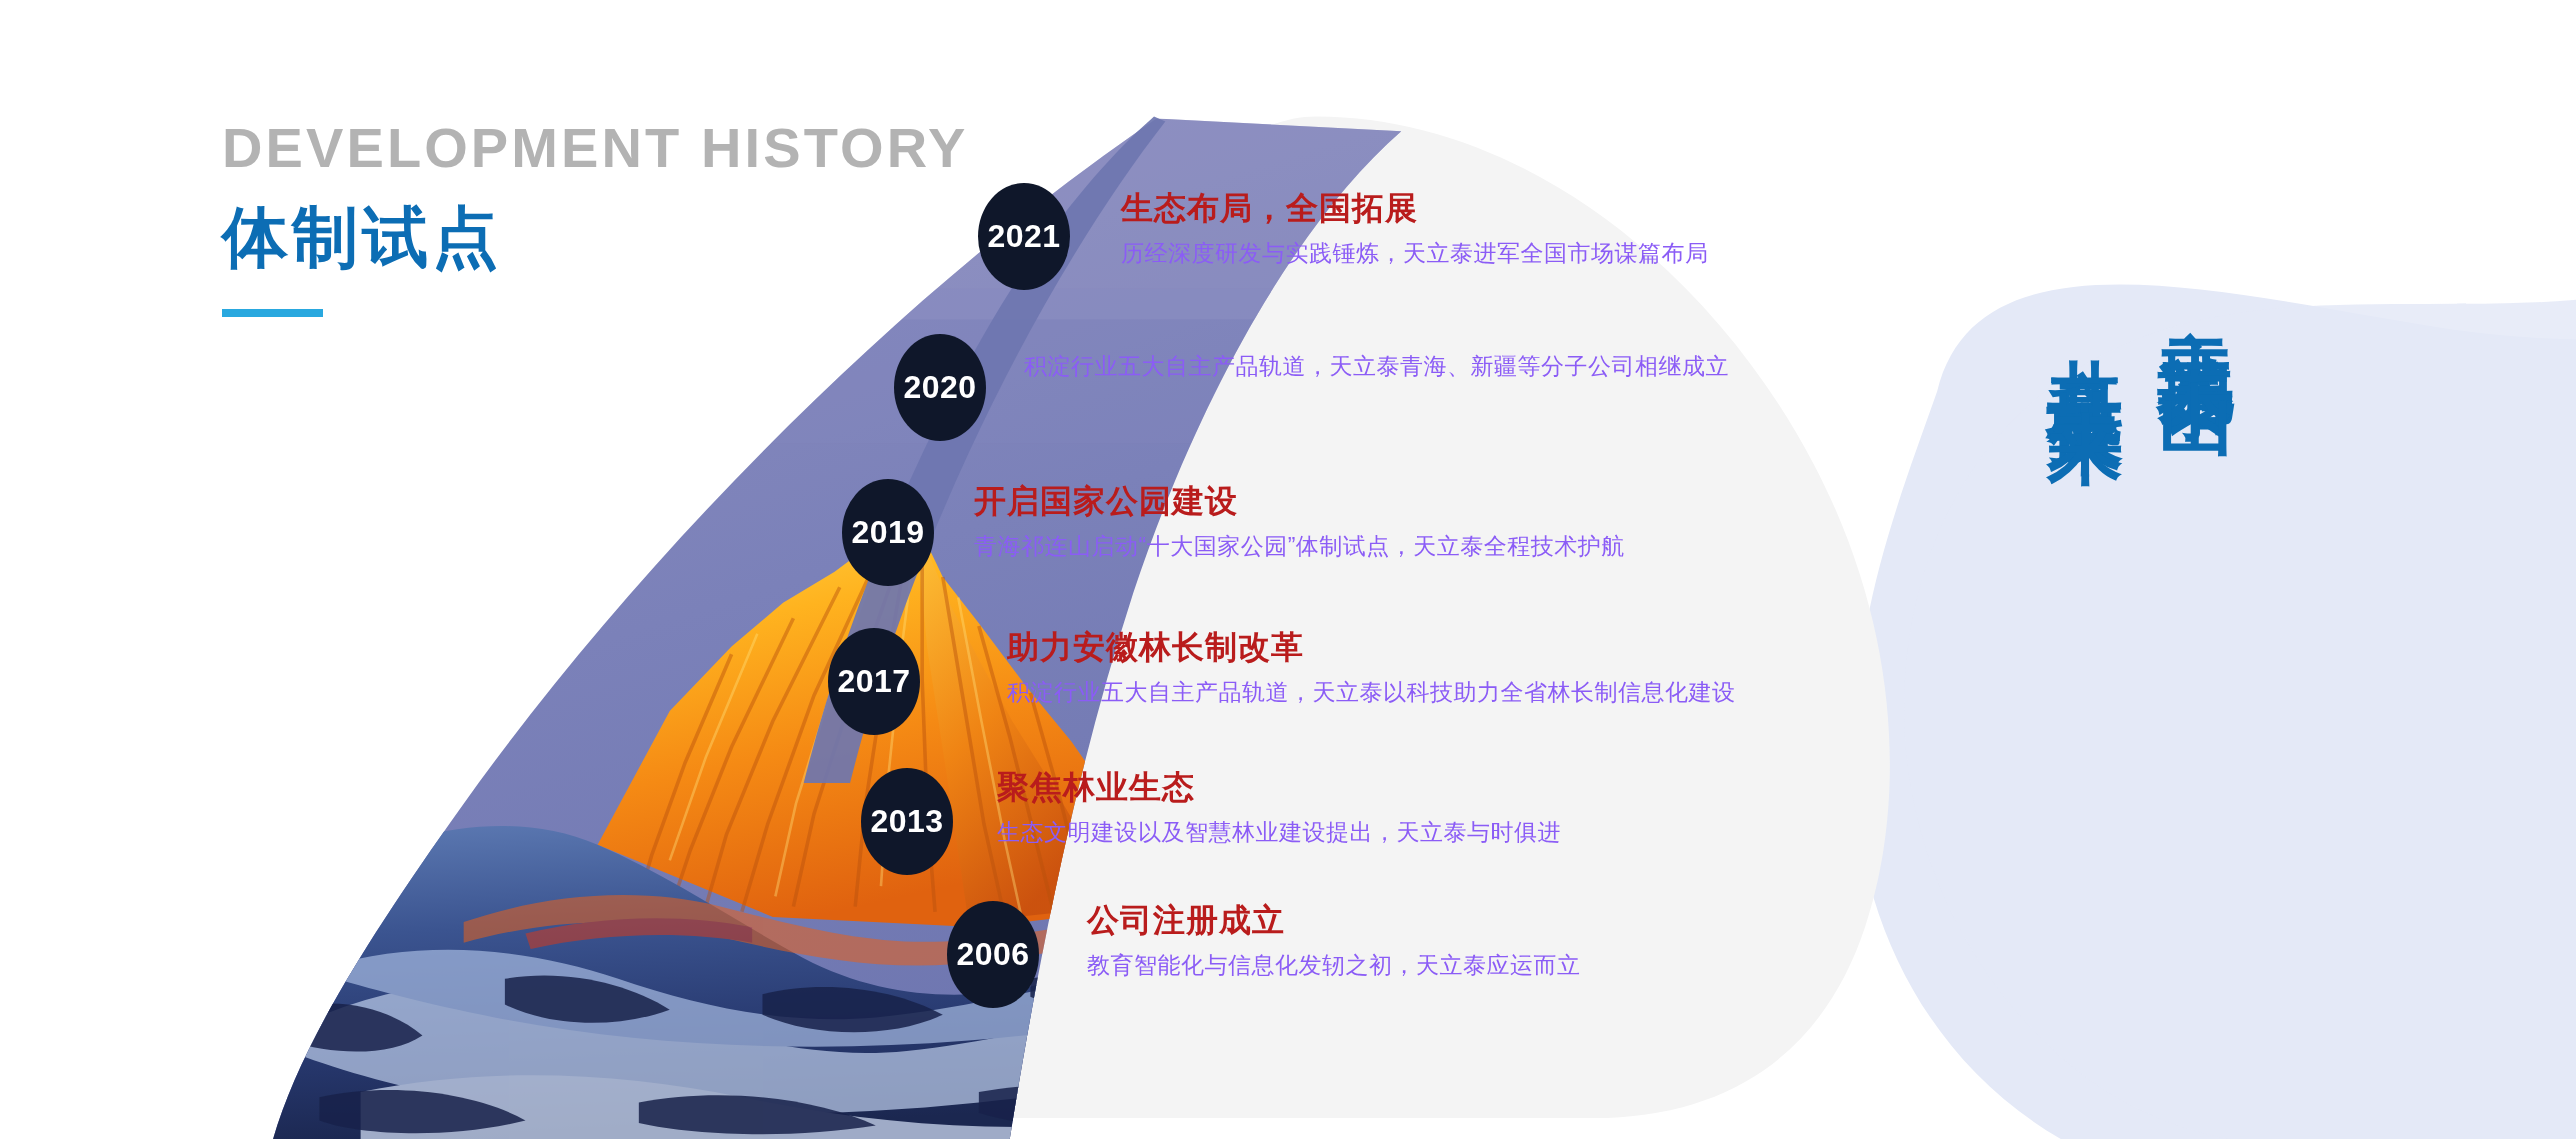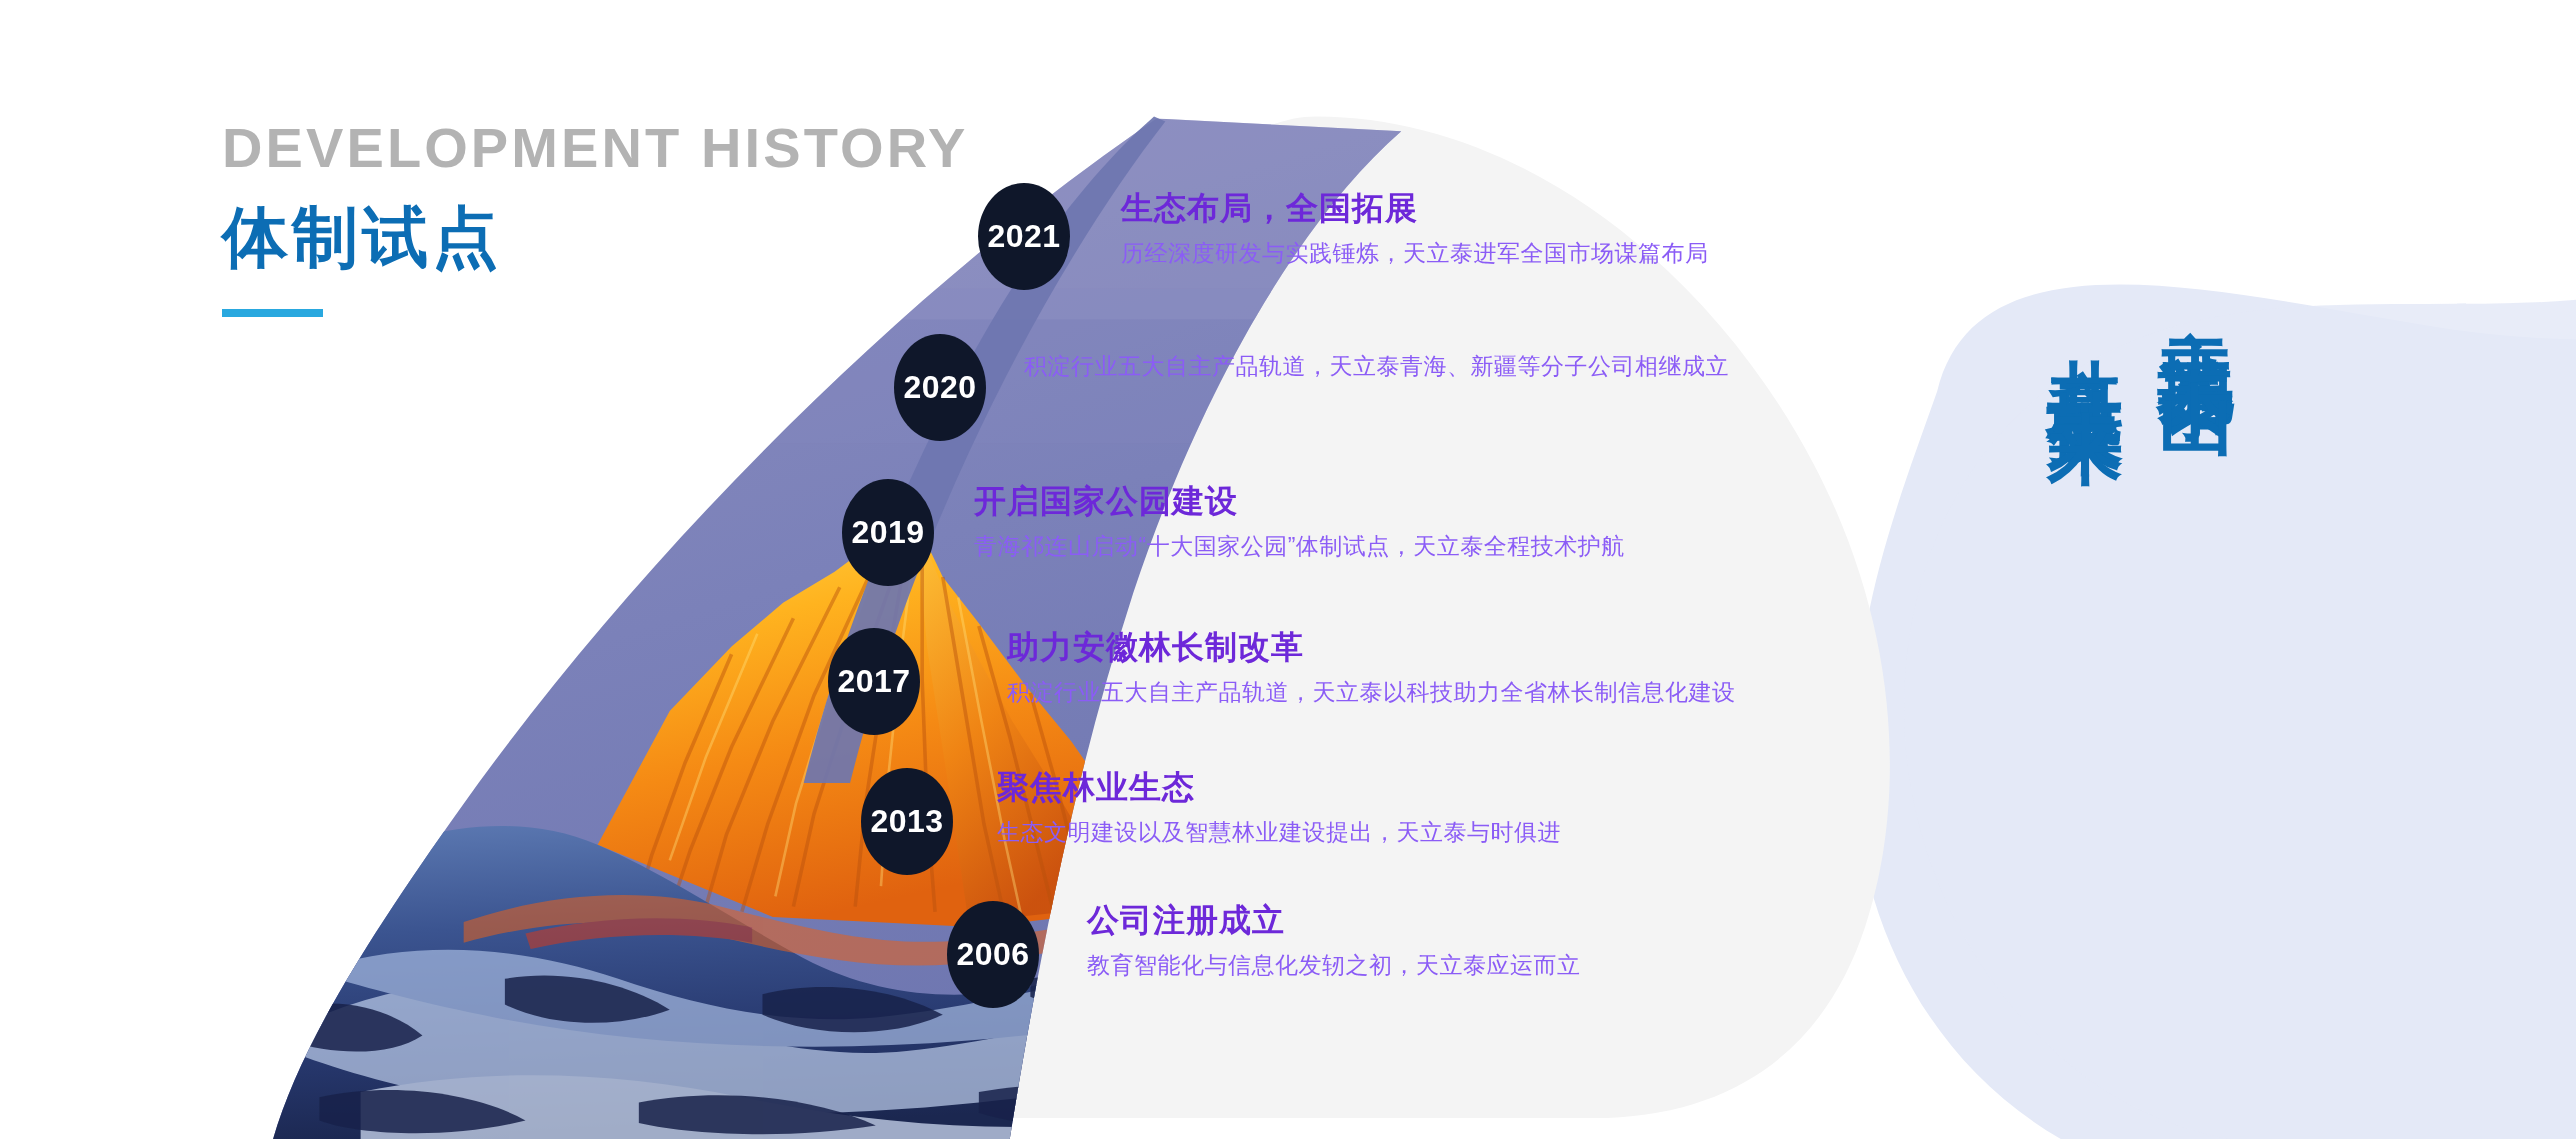--- a/index.html
+++ b/index.html
@@ -34,21 +34,21 @@
   .tl-badge {
     position:absolute;
     width:92px; height:107px;
     border-radius:50%;
     background:#0f172a;
     display:flex; align-items:center; justify-content:center;
     color:#ffffff; font-size:32px; font-weight:700; letter-spacing:0.5px;
   }
   .tl-text { position:absolute; }
   .tl-title {
-    font-size:32px; font-weight:700; color:#6d28d9;
+    font-size:32px; font-weight:700; color:#b91c1c;
     line-height:1.1; white-space:nowrap; letter-spacing:1px;
   }
   .tl-desc {
     margin-top:13.4px;
     font-size:23px; font-weight:400; color:#8b5cf6;
     line-height:1.15; white-space:nowrap; letter-spacing:0.5px;
   }
   .slogan-col {
     writing-mode:vertical-rl;
     text-orientation:upright;

